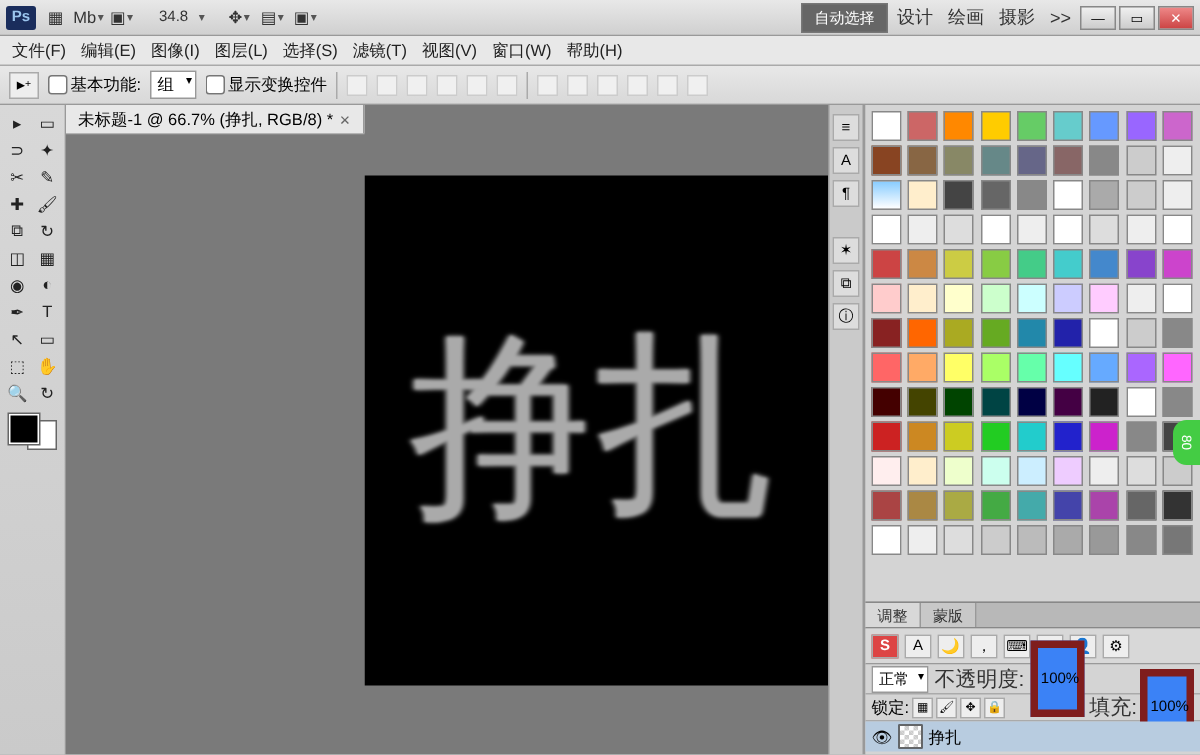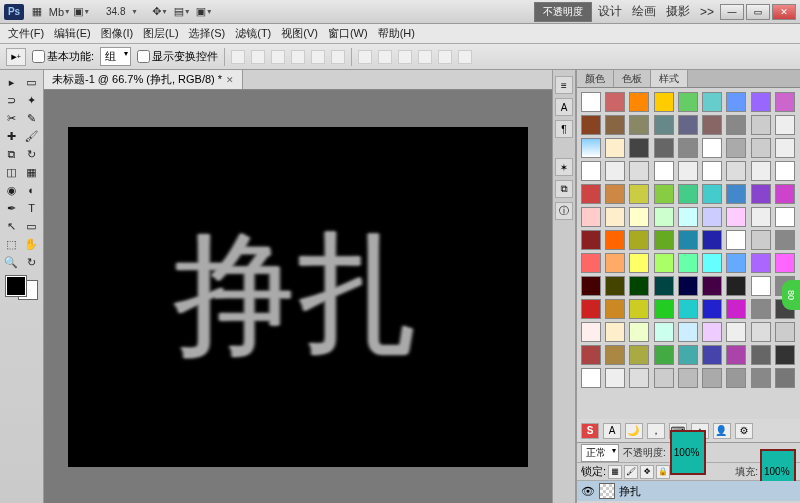--- a/index.html
+++ b/index.html
@@ -25,21 +25,21 @@
 .opt-select::after{content:"▾";position:absolute;right:2px;top:1px;font-size:8px}
 .opt-sep{width:1px;height:18px;background:#aaa}
 .mini-icon{width:14px;height:14px;border:1px solid #ccc;background:#f0f0f0}
 .main{display:flex;height:433px}
 .toolbox{width:44px;background:linear-gradient(#d8d8d8,#cacaca);border-right:1px solid #999;padding:4px 2px;display:flex;flex-direction:column;align-items:center;gap:2px}
 .tool-row{display:flex;gap:2px}
 .tool{width:18px;height:16px;display:flex;align-items:center;justify-content:center;color:#222;font-size:11px;border:1px solid transparent}
 .color-swatch{width:32px;height:24px;position:relative;margin-top:4px}
 .fg-color{position:absolute;width:20px;height:20px;background:#000;border:1px solid #fff;outline:1px solid #666;top:0;left:0}
 .bg-color{position:absolute;width:20px;height:20px;background:#fff;border:1px solid #666;bottom:0;right:0}
-.canvas-area{flex:1;background:#7a7a7a;display:flex;flex-direction:column;min-width:0}
+.canvas-area{flex:1;background:#7a7a7a;display:flex;flex-direction:row;min-width:0}
 .doc-tab{height:20px;background:#d0d0d0;border-bottom:1px solid #888;display:flex;align-items:center}
 .tab{background:#e8e8e8;padding:2px 8px;font-size:10px;border-right:1px solid #999;display:flex;align-items:center;gap:4px}
 .tab-close{font-size:9px;color:#666}
 .canvas-wrap{flex:1;display:flex;align-items:center;justify-content:center;overflow:hidden}
 .canvas{width:460px;height:340px;background:#000;display:flex;align-items:center;justify-content:center;position:relative}
 .canvas-text{font-size:120px;color:#aaa;font-family:SimHei,sans-serif;letter-spacing:4px;filter:blur(1px);text-shadow:0 0 3px #888,2px 0 2px #666,-2px 0 2px #666;transform:scaleY(1.1)}
 .icon-dock{width:24px;background:#cacaca;border-left:1px solid #999;border-right:1px solid #999;padding:6px 2px;display:flex;flex-direction:column;gap:4px;align-items:center}
 .dock-btn{width:18px;height:18px;background:#ddd;border:1px solid #aaa;display:flex;align-items:center;justify-content:center;font-size:10px}
 .dock-gap{height:12px}
 .panels{width:224px;background:#cacaca;display:flex;flex-direction:column;border-left:1px solid #999}
@@ -50,22 +50,22 @@
 .styles-grid{display:grid;grid-template-columns:repeat(9,1fr);gap:3px}
 .style-swatch{width:20px;height:20px;border:1px solid #888;background:#fff}
 .tab-panel{height:18px;display:flex;background:#b8b8b8;border-top:1px solid #888;border-bottom:1px solid #888}
 .input-bar{height:24px;background:#d8d8d8;display:flex;align-items:center;padding:0 4px;gap:4px;border-bottom:1px solid #999}
 .ime-btn{width:18px;height:16px;border:1px solid #aaa;background:#eee;display:flex;align-items:center;justify-content:center;font-size:10px}
 .ime-s{background:#d44;color:#fff;font-weight:bold}
 .layers-panel{height:60px;background:#d4d4d4;display:flex;flex-direction:column}
 .layer-opts{height:20px;display:flex;align-items:center;padding:0 4px;gap:4px;border-bottom:1px solid #aaa}
 .layer-select{border:1px solid #999;background:#fff;padding:1px 12px 1px 4px;font-size:10px;position:relative}
 .layer-select::after{content:"▾";position:absolute;right:2px;font-size:8px}
-.layer-label{font-size:10px;color:#333}
-.layer-pct{border:2px solid #7f1d1d;background:#14b8a6;padding:15px 2px;font-size:10px;width:36px}
+.layer-label{font-size:14px;color:#333}
+.layer-pct{border:5px solid #7f1d1d;background:#3b82f6;padding:15px 2px;font-size:10px;width:36px}
 .lock-row{height:18px;display:flex;align-items:center;padding:0 4px;gap:2px;border-bottom:1px solid #aaa;font-size:10px}
 .lock-icon{width:14px;height:14px;border:1px solid #aaa;background:#eee;font-size:8px;display:flex;align-items:center;justify-content:center}
 .layer-row{height:20px;display:flex;align-items:center;padding:0 4px;gap:4px;background:#b8cce0}
 .layer-eye{width:14px;height:14px;display:flex;align-items:center;justify-content:center}
 .layer-thumb{width:16px;height:16px;background:#000;border:1px solid #666;background-image:linear-gradient(45deg,#ccc 25%,transparent 25%,transparent 75%,#ccc 75%),linear-gradient(45deg,#ccc 25%,#fff 25%,#fff 75%,#ccc 75%);background-size:6px 6px;background-position:0 0,3px 3px}
 .green-badge{position:absolute;right:0;top:280px;width:18px;height:30px;background:#4c4;border-radius:9px 0 0 9px;color:#fff;font-size:9px;display:flex;align-items:center;justify-content:center;writing-mode:vertical-rl}
 </style>
 </head>
 <body>
 
@@ -75,21 +75,21 @@
   <div class="tb-icon">Mb<span class="dropdown-arrow">▾</span></div>
   <div class="tb-icon">▣<span class="dropdown-arrow">▾</span></div>
   <div class="tb-sep"></div>
   <span class="zoom-pct">34.8</span>
     <span class="dropdown-arrow">▾</span>
   <div class="tb-sep"></div>
   <div class="tb-icon">✥<span class="dropdown-arrow">▾</span></div>
   <div class="tb-icon">▤<span class="dropdown-arrow">▾</span></div>
   <div class="tb-icon">▣<span class="dropdown-arrow">▾</span></div>
   <div class="titlebar-right">
-    <div class="workspace-btn active">不透明度</div>
+    <div class="workspace-btn active">自动选择</div>
     <span class="ws-link">设计</span>
     <span class="ws-link">绘画</span>
     <span class="ws-link">摄影</span>
     <span class="ws-link">&gt;&gt;</span>
     <div class="win-btn">—</div>
     <div class="win-btn">▭</div>
     <div class="win-btn win-close">✕</div>
   </div>
 </div>
 
@@ -202,25 +202,20 @@
     <div class="dock-btn">≡</div>
     <div class="dock-btn">A</div>
     <div class="dock-btn">¶</div>
     <div class="dock-gap"></div>
     <div class="dock-btn">✶</div>
     <div class="dock-btn">⧉</div>
     <div class="dock-btn">ⓘ</div>
   </div>
 
   <div class="panels">
-    <div class="panel-tabs">
-      <div class="ptab">颜色</div>
-      <div class="ptab">色板</div>
-      <div class="ptab active">样式</div>
-    </div>
     <div class="styles-panel">
       <div class="styles-grid" id="styles-grid">
           <div class="style-swatch" style="background: rgb(255, 255, 255);"></div>
           <div class="style-swatch" style="background: rgb(204, 102, 102);"></div>
           <div class="style-swatch" style="background: rgb(255, 136, 0);"></div>
           <div class="style-swatch" style="background: rgb(255, 204, 0);"></div>
           <div class="style-swatch" style="background: rgb(102, 204, 102);"></div>
           <div class="style-swatch" style="background: rgb(102, 204, 204);"></div>
           <div class="style-swatch" style="background: rgb(102, 153, 255);"></div>
           <div class="style-swatch" style="background: rgb(153, 102, 255);"></div>
@@ -328,20 +323,24 @@
           <div class="style-swatch" style="background: rgb(238, 238, 238);"></div>
           <div class="style-swatch" style="background: rgb(221, 221, 221);"></div>
           <div class="style-swatch" style="background: rgb(204, 204, 204);"></div>
           <div class="style-swatch" style="background: rgb(187, 187, 187);"></div>
           <div class="style-swatch" style="background: rgb(170, 170, 170);"></div>
           <div class="style-swatch" style="background: rgb(153, 153, 153);"></div>
           <div class="style-swatch" style="background: rgb(136, 136, 136);"></div>
           <div class="style-swatch" style="background: rgb(119, 119, 119);"></div>
         </div>
     </div>
+    <div class="tab-panel">
+      <div class="ptab active">调整</div>
+      <div class="ptab">蒙版</div>
+    </div>
     <div class="input-bar">
       <div class="ime-btn ime-s">S</div>
       <div class="ime-btn">A</div>
       <div class="ime-btn">🌙</div>
       <div class="ime-btn">，</div>
       <div class="ime-btn">⌨</div>
       <div class="ime-btn">▲</div>
       <div class="ime-btn">👤</div>
       <div class="ime-btn">⚙</div>
     </div>

